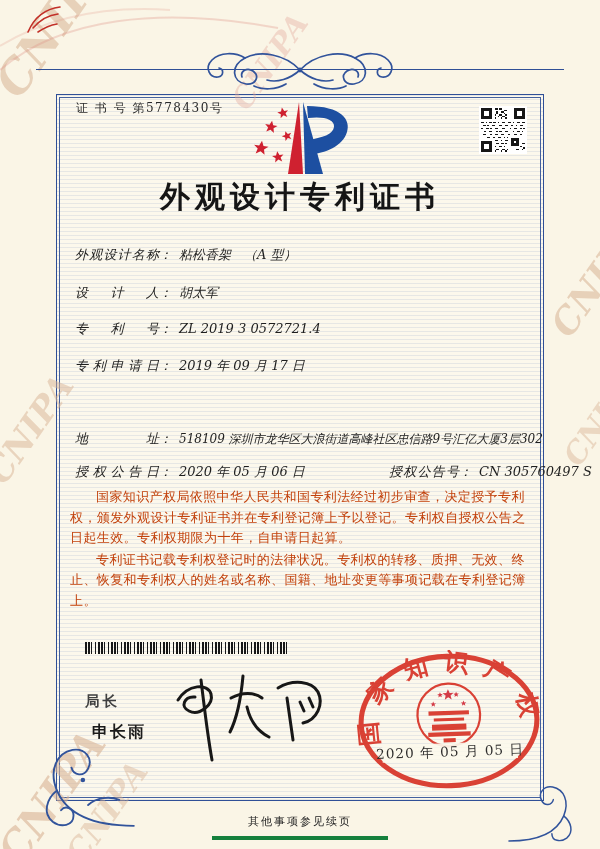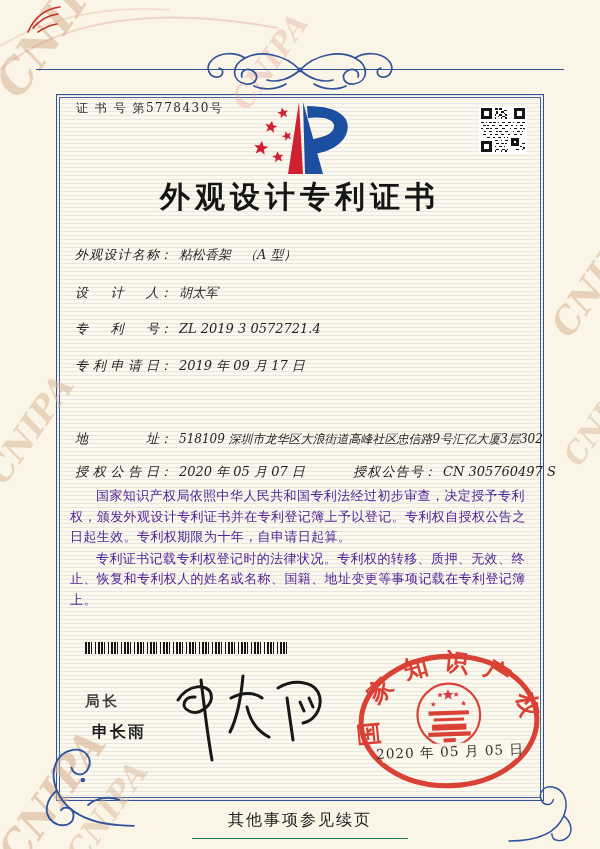--- a/index.html
+++ b/index.html
@@ -26,41 +26,41 @@
   .qr { position:absolute; left:479px; top:106px; width:48px; height:48px; background:#fff; padding:2px; }
   .title { position:absolute; left:0; top:177px; width:100%; text-align:center; font-size:30px; font-weight:bold;
            letter-spacing:5px; color:#151515; }
 
   
   .field-row { position:absolute; left:75px; right:60px; font-size:13px; color:#1e1e1e; white-space:nowrap;font-style:italic; }
   .field-label { display:inline-block; width:84px; text-align:justify; text-align-last:justify; vertical-align:bottom; }
   .field-colon { margin-right:7px; }
   .fv-small { font-size:12px; letter-spacing:0; }
   .grant-group2 { margin-left:44px; }
-  .grant-group2 .field-label { width:70px; }
+  .grant-group2 .field-label { width:70px;margin-left:36px; }
 
   
   .body-text { position:absolute; left:70px; top:487px; width:462px; font-size:13px; line-height:20.5px;
-               color:#4c1d95; letter-spacing:0.4px;font-family:Liberation Mono, monospace; }
+               color:#c2410c; letter-spacing:0.4px; }
   .body-text p { text-indent:2em; margin:0 0 1px 0; }
 
   
   .barcode { position:absolute; left:85px; top:642px; width:205px; height:12px;
              background:repeating-linear-gradient(90deg,#161616 0 2px,transparent 2px 3px,#161616 3px 5px,
                transparent 5px 6px,#161616 6px 7px,transparent 7px 10px,#161616 10px 11px,transparent 11px 13px); }
   .director-title { position:absolute; left:85px; top:692px; font-size:14.5px; font-weight:bold; letter-spacing:3px; color:#404040;
                     font-family:"DejaVu Sans","Liberation Sans",sans-serif; }
   .director-name  { position:absolute; left:92px; top:722px; font-size:16px; font-weight:bold; letter-spacing:2px; color:#1b1b1b;
                     font-family:Liberation Serif, serif; }
   .signature { position:absolute; left:148px; top:660px; width:190px; height:108px; }
   .seal { position:absolute; left:353px; top:650px; width:192px; height:142px; transform:rotate(-2deg); z-index:3; }
   .page-num { position:absolute; left:0; top:776px; width:100%; text-align:center; font-size:12px; letter-spacing:1px; color:#222; }
   .footer-note-wrap { position:absolute; left:0; top:810px; width:100%; text-align:center; }
-  .footer-note { display:inline-block; font-size:16px; letter-spacing:2px; color:#222;
-                 padding:0 36px 7px 36px; border-bottom:1px solid #15803d; }
+  .footer-note { display:inline-block; font-size:11px; letter-spacing:2px; color:#222;
+                 padding:0 36px 7px 36px; border-bottom:4px solid #15803d; }
 </style>
 </head>
 <body>
 
 <div class="page">
 
   <div class="wm-layer">
     <div class="wm" style="left:-16px;top:76px;font-size:46px;transform:rotate(-55deg);opacity:.55;">CNIPA</div>
     <div class="wm" style="left:224px;top:96px;font-size:30px;transform:rotate(-55deg);opacity:.38;color:#e3a99c;">CNIPA</div>
     <div class="wm" style="left:542px;top:320px;font-size:36px;transform:rotate(-55deg);opacity:.55;">CNIPA</div>
@@ -162,21 +162,21 @@
     <div class="field-row" style="top:320px;">
       <span class="field-label">专利号</span><span class="field-colon">：</span><span>ZL 2019 3 0572721.4</span>
     </div>
     <div class="field-row" style="top:357px;">
       <span class="field-label">专利申请日</span><span class="field-colon">：</span><span>2019 年 09 月 17 日</span>
     </div>
     <div class="field-row" style="top:430px;">
       <span class="field-label">地址</span><span class="field-colon">：</span><span class="fv-small">518109 深圳市龙华区大浪街道高峰社区忠信路9号汇亿大厦3层302</span>
     </div>
     <div class="field-row" style="top:463px;">
-      <span><span class="field-label">授权公告日</span><span class="field-colon">：</span><span>2020 年 05 月 07 日</span></span>
+      <span><span class="field-label">授权公告日</span><span class="field-colon">：</span><span>2020 年 05 月 06 日</span></span>
       <span class="grant-group2"><span class="field-label">授权公告号</span><span class="field-colon">：</span><span>CN 305760497 S</span></span>
     </div>
 
     <div class="body-text">
       <p>国家知识产权局依照中华人民共和国专利法经过初步审查，决定授予专利权，颁发外观设计专利证书并在专利登记簿上予以登记。专利权自授权公告之日起生效。专利权期限为十年，自申请日起算。</p>
       <p>专利证书记载专利权登记时的法律状况。专利权的转移、质押、无效、终止、恢复和专利权人的姓名或名称、国籍、地址变更等事项记载在专利登记簿上。</p>
     </div>
 
     <div class="barcode"></div>
 

